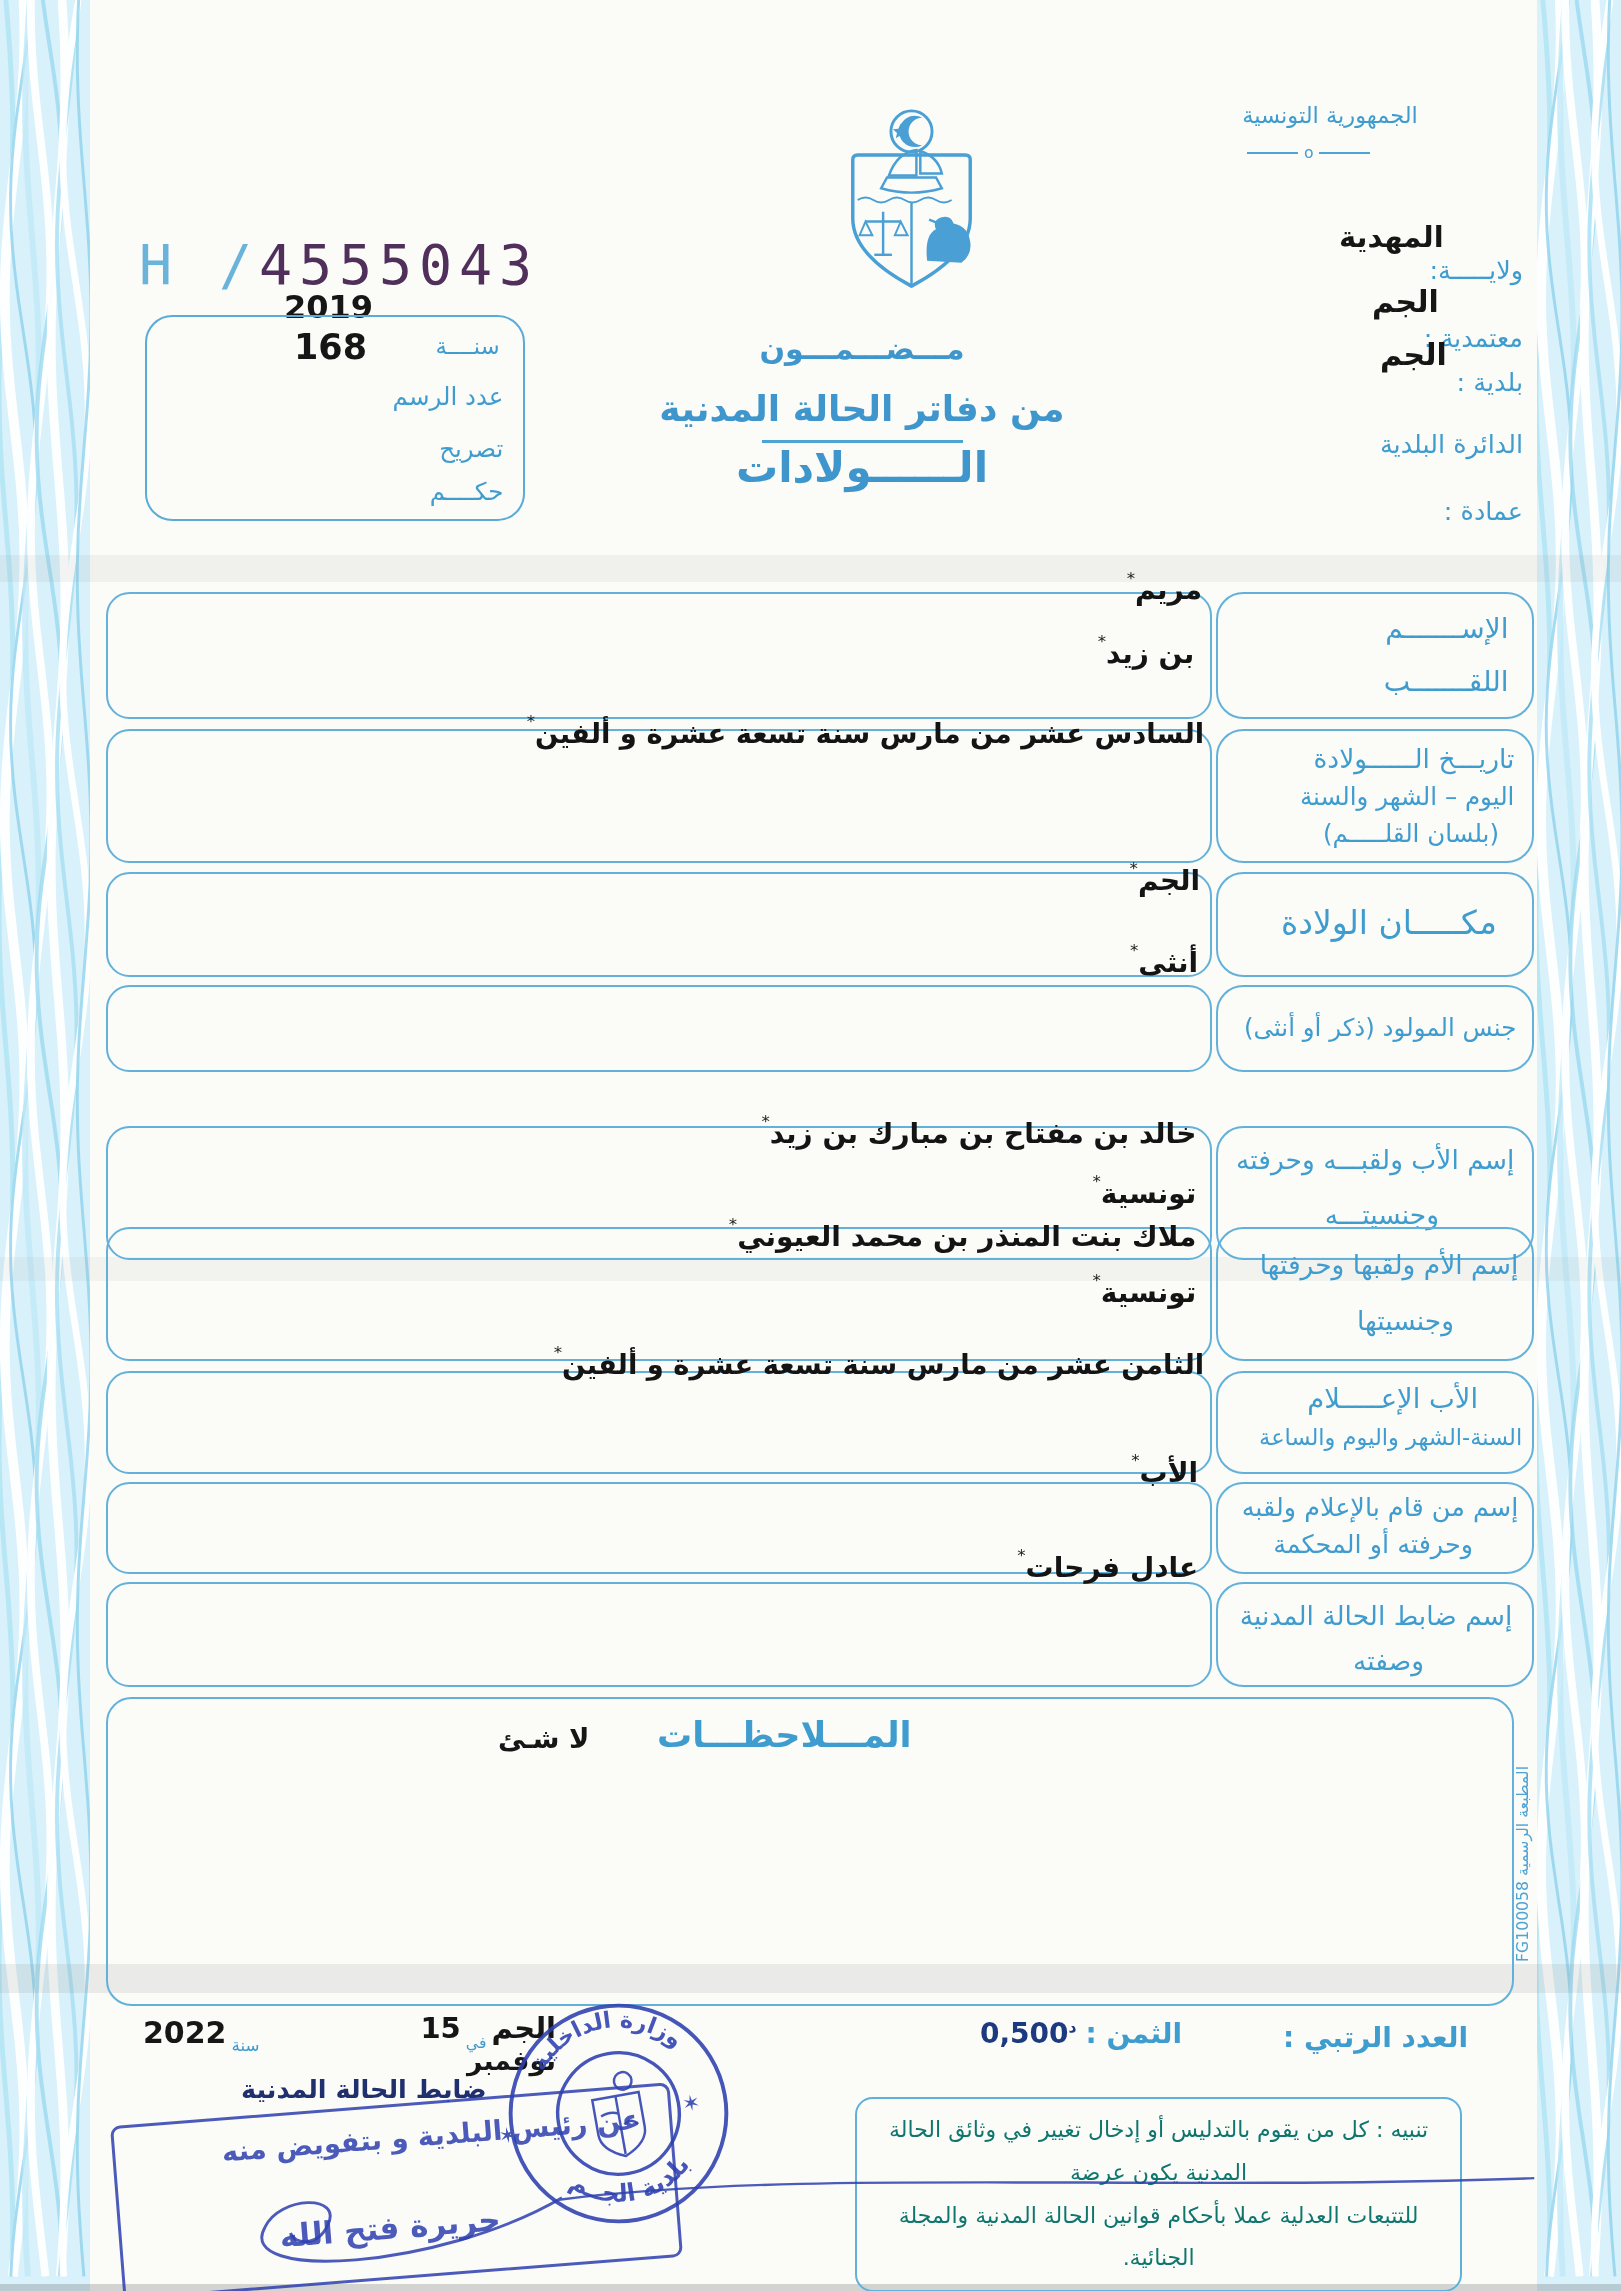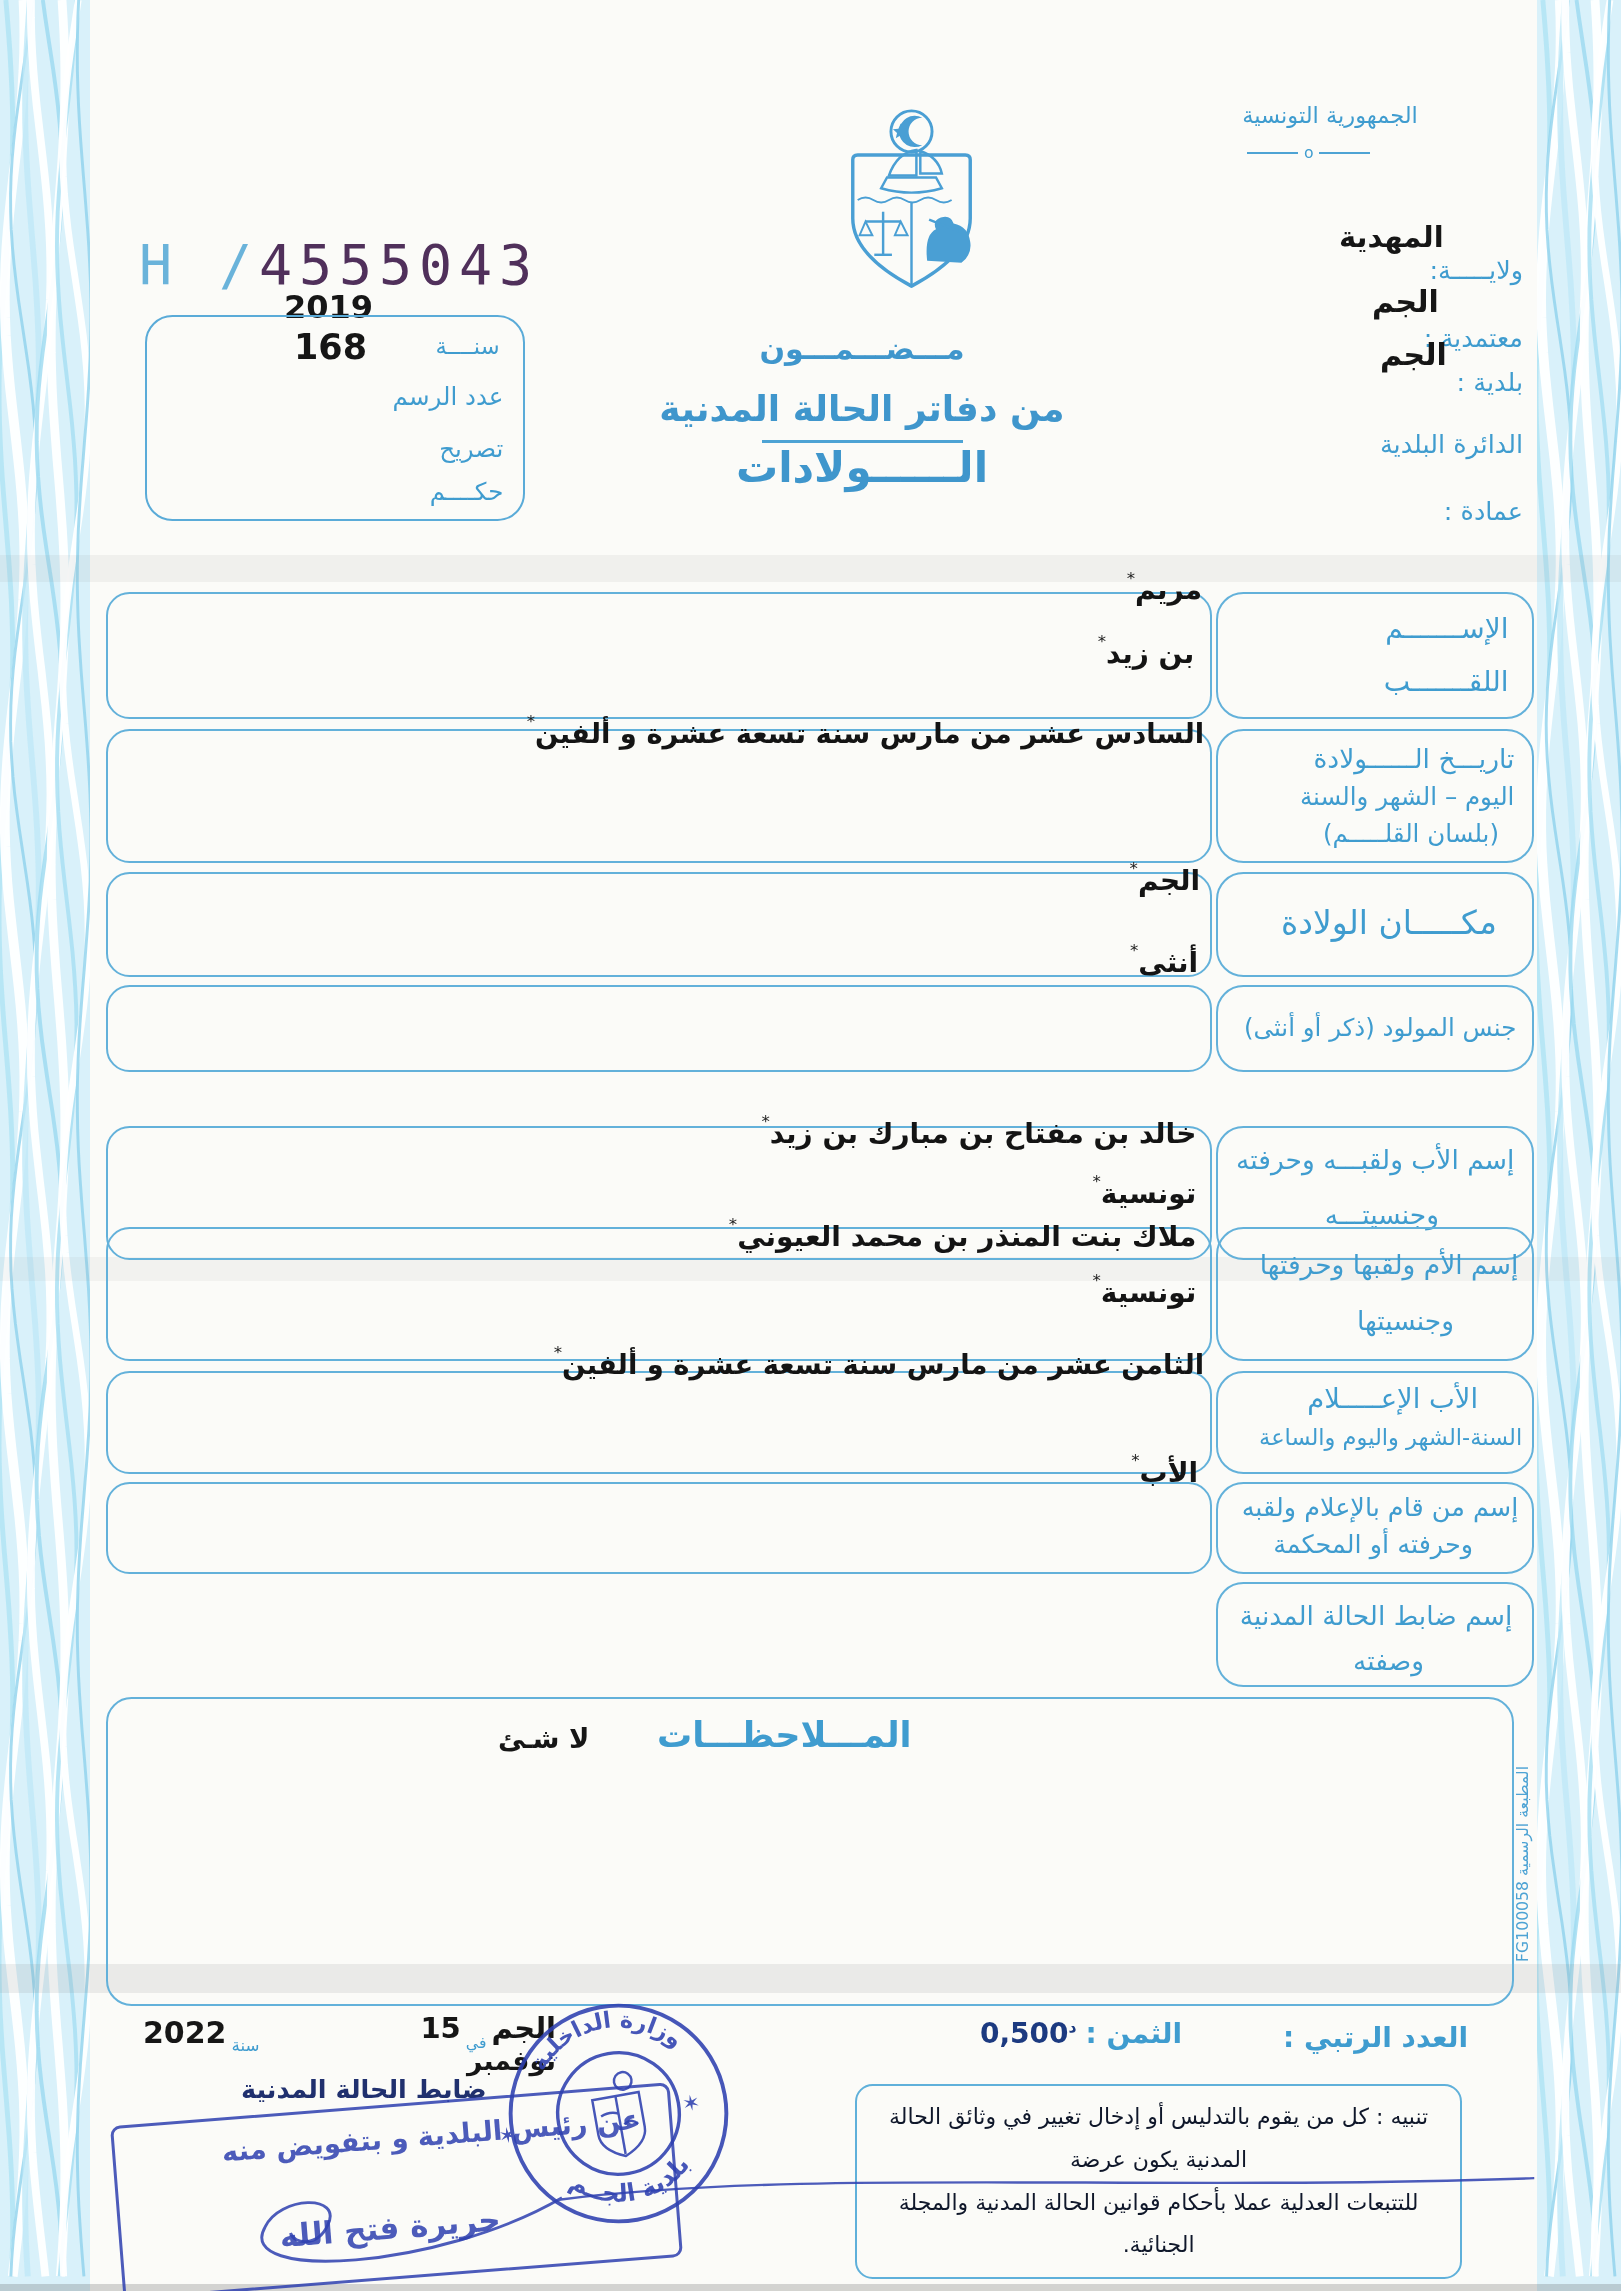--- a/index.html
+++ b/index.html
@@ -35,22 +35,22 @@
   .vbox{position:absolute;left:0;top:0;width:1102px;height:100%;
         border:2.5px solid #63b1da;border-radius:23.5px;}
   .lbox{position:absolute;right:0;top:0;width:314px;height:100%;
         border:2.9px solid #63b1da;border-radius:27.4px;color:#3f9ccf;}
   .lbox span{position:absolute;white-space:nowrap;}
   .val{position:absolute;white-space:nowrap;font-size:28px;font-weight:700;color:#141414;}
   .val sup.star{font-size:16.7px;font-weight:400;position:relative;top:-5.9px;color:#222;}
   
   .notesbox{border:2.5px solid #63b1da;border-radius:25.5px;}
   
-  .warn{border:2.5px solid #5fb0da;border-radius:17.6px;color:#0f172a;
-        font-size:22px;line-height:1.95;text-align:center;padding:9.8px 17.6px;}
+  .warn{border:2.5px solid #5fb0da;border-radius:17.6px;color:#0f766e;
+        font-size:22px;line-height:1.95;text-align:center;padding:9.8px 17.6px;margin-top:13px;}
   .printer{position:absolute;left:1513px;top:1962px;transform-origin:0 0;
            transform:rotate(-90deg);white-space:nowrap;font-size:15.7px;color:#4da3d4;}
   
   .rectstamp{position:absolute;left:116px;top:2104px;width:555px;height:169px;
              border:3.9px solid #2e40b0;border-radius:9.8px;transform:rotate(-4.5deg);
              color:#2e40b0;opacity:.85;}
   .rectstamp .l1{position:absolute;top:15.7px;right:29px;font-size:27.4px;font-weight:700;}
   .rectstamp .l2{position:absolute;top:102px;right:176px;font-size:31px;font-weight:700;}
   .officer{font-size:25.5px;font-weight:700;color:#20306e;}
   svg text{font-family:"DejaVu Sans",sans-serif;}
@@ -223,20 +223,23 @@
     <div class="vbox">
       <span class="val" style="top:-28px;right:11.8px;"><span>الأب</span><sup class="star">*</sup></span>
     </div>
     <div class="lbox">
       <span style="top:7.8px;right:13.7px;font-size:25.5px;">إسم من قام بالإعلام ولقبه</span>
       <span style="top:45px;right:59px;font-size:25.5px;">وحرفته أو المحكمة</span>
     </div>
   </div>
 
   <div class="row" style="top:1582px;height:101px;">
+    <div class="vbox">
+      <span class="val" style="top:-33px;right:11.8px;"><span>عادل فرحات</span><sup class="star">*</sup></span>
+    </div>
     <div class="lbox">
       <span style="top:15.7px;right:19.6px;font-size:26.5px;">إسم ضابط الحالة المدنية</span>
       <span style="top:61px;right:108px;font-size:26.5px;">وصفته</span>
     </div>
   </div>
 
   <div class="abs notesbox" style="left:106px;top:1697px;width:1404px;height:305px;">
     <span class="abs blue" style="left:549px;top:15.7px;font-size:35px;font-weight:700;word-spacing:3.9px;">المـــلاحظـــات</span>
     <span class="abs blk" style="left:390px;top:23.5px;font-size:27.4px;">لا شـئ</span>
   </div>

